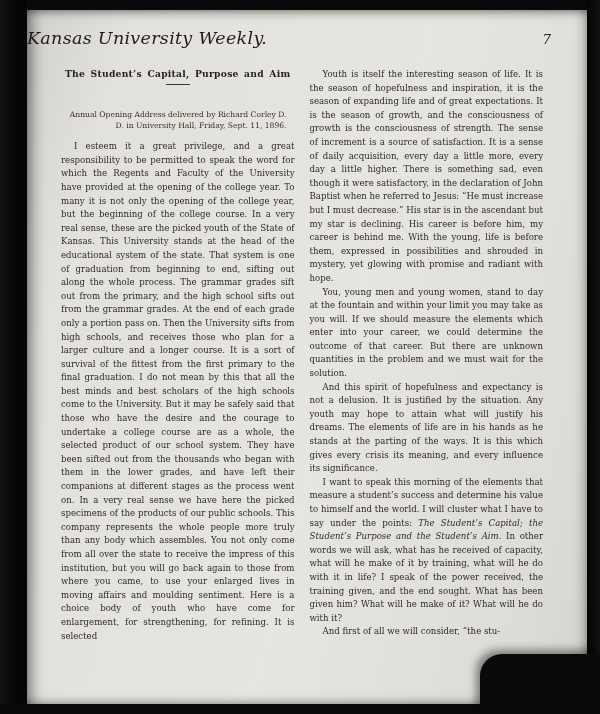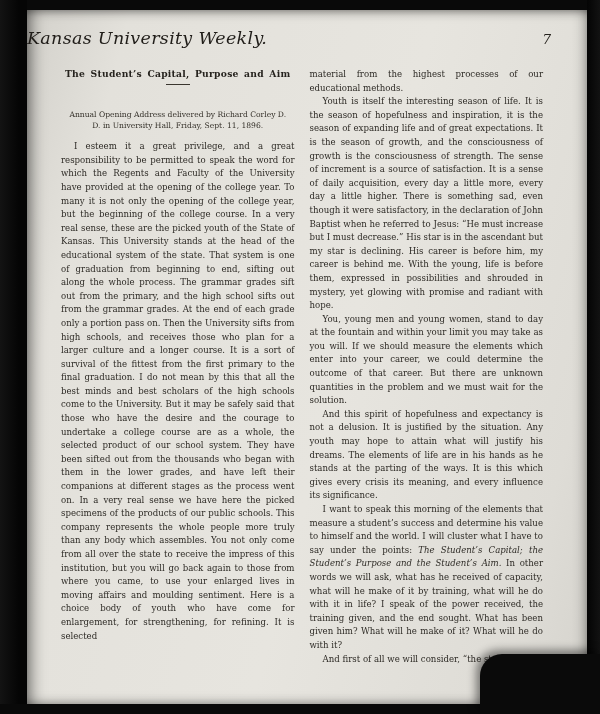--- a/index.html
+++ b/index.html
@@ -44,21 +44,21 @@
   .col { flex:1; min-width:0; }
   .article-heading {
     font-size:9.2px; font-weight:bold;
     text-align:center; letter-spacing:.25px;
     word-spacing:2px;
     color:#26231e;
   }
   .rule { width:24px; height:1px; background:#3a362f; margin:5px auto 5px; }
   .byline {
     font-size:7.6px; line-height:10.6px;
-    text-align:center; padding:0 8px;
+    text-align:right; padding:0 8px;
     margin-bottom:9px; color:#35312a;margin-top:25px;
   }
   .body {
     font-size:8.6px; line-height:13.6px;
     text-align:justify; text-justify:inter-word;
     color:#2e2b26;
   }
   .indent { text-indent:13px; }
   .body em { }
   
@@ -89,21 +89,20 @@
     <div class="columns">
 
       <div class="col">
         <div class="article-heading">The Student’s Capital, Purpose and Aim</div>
         <div class="rule"></div>
         <div class="byline">Annual Opening Address delivered by Richard Corley D. D. in University Hall, Friday, Sept. 11, 1896.</div>
         <p class="body indent">I esteem it a great privilege, and a great responsibility to be permitted to speak the word for which the Regents and Faculty of the University have provided at the opening of the college year.  To many it is not only the opening of the college year, but the beginning of the college course.  In a very real sense, these are the picked youth of the State of Kansas.  This University stands at the head of the educational system of the state.  That system is one of graduation from beginning to end, sifting out along the whole process.  The grammar grades sift out from the primary, and the high school sifts out from the grammar grades.  At the end of each grade only a portion pass on.  Then the University sifts from high schools, and receives those who plan for a larger culture and a longer course.  It is a sort of survival of the fittest from the first primary to the final graduation.  I do not mean by this that all the best minds and best scholars of the high schools come to the University.  But it may be safely said that those who have the desire and the courage to undertake a college course are as a whole, the selected product of our school system.  They have been sifted out from the thousands who began with them in the lower grades, and have left their companions at different stages as the process went on.  In a very real sense we have here the picked specimens of the products of our public schools.  This company represents the whole people more truly than any body which assembles.  You not only come from all over the state to receive the impress of this institution, but you will go back again to those from where you came, to use your enlarged lives in moving affairs and moulding sentiment.  Here is a choice body of youth who have come for enlargement, for strengthening, for refining.  It is selected</p>
       </div>
 
       <div class="col">
-        <p class="body">material from the highest processes of our educational methods.</p>
         <p class="body indent">Youth is itself the interesting season of life. It is the season of hopefulness and inspiration, it is the season of expanding life and of great expectations.  It is the season of growth, and the consciousness of growth is the consciousness of strength.  The sense of increment is a source of satisfaction.  It is a sense of daily acquisition, every day a little more, every day a little higher.  There is something sad, even though it were satisfactory, in the declaration of John Baptist when he referred to Jesus: “He must increase but I must decrease.”  His star is in the ascendant but my star is declining. His career is before him, my career is behind me.  With the young, life is before them, expressed in possibilities and shrouded in mystery, yet glowing with promise and radiant with hope.</p>
         <p class="body indent">You, young men and young women, stand to day at the fountain and within your limit you may take as you will.  If we should measure the elements which enter into your career, we could determine the outcome of that career. But there are unknown quantities in the problem and we must wait for the solution.</p>
         <p class="body indent">And this spirit of hopefulness and expectancy is not a delusion.  It is justified by the situation.  Any youth may hope to attain what will justify his dreams.  The elements of life are in his hands as he stands at the parting of the ways.  It is this which gives every crisis its meaning, and every influence its significance.</p>
         <p class="body indent"><span>I want to speak this morning of the elements that measure a student’s success and determine his value to himself and the world.  I will cluster what I have to say under the points: </span><em>The Student’s Capital; the Student’s Purpose and the Student’s Aim.</em><span>  In other words we will ask, what has he received of capacity, what will he make of it by training, what will he do with it in life?  I speak of the power received, the training given, and the end sought.  What has been given him? What will he make of it? What will he do with it?</span></p>
         <p class="body indent">And first of all we will consider, “the stu-</p>
       </div>
 
     </div>
   </div>
 

